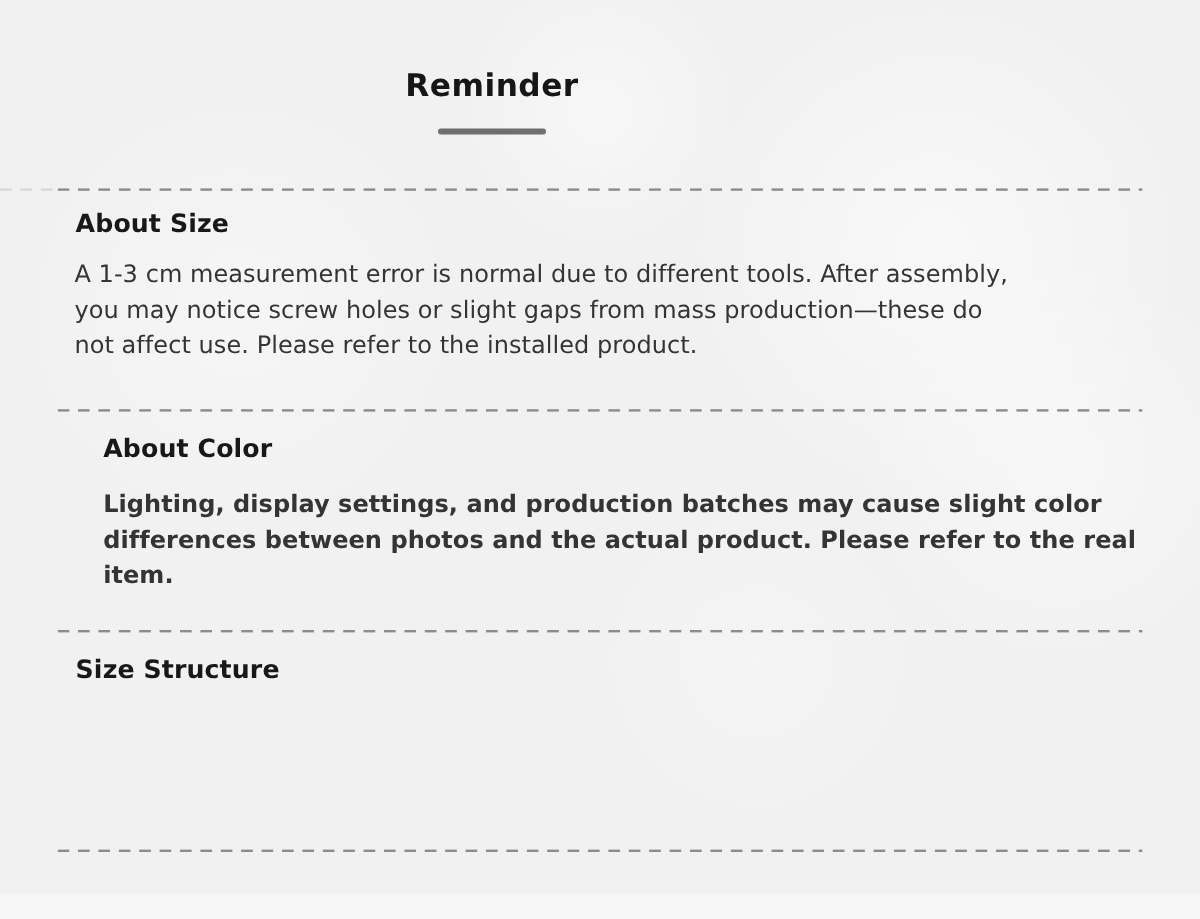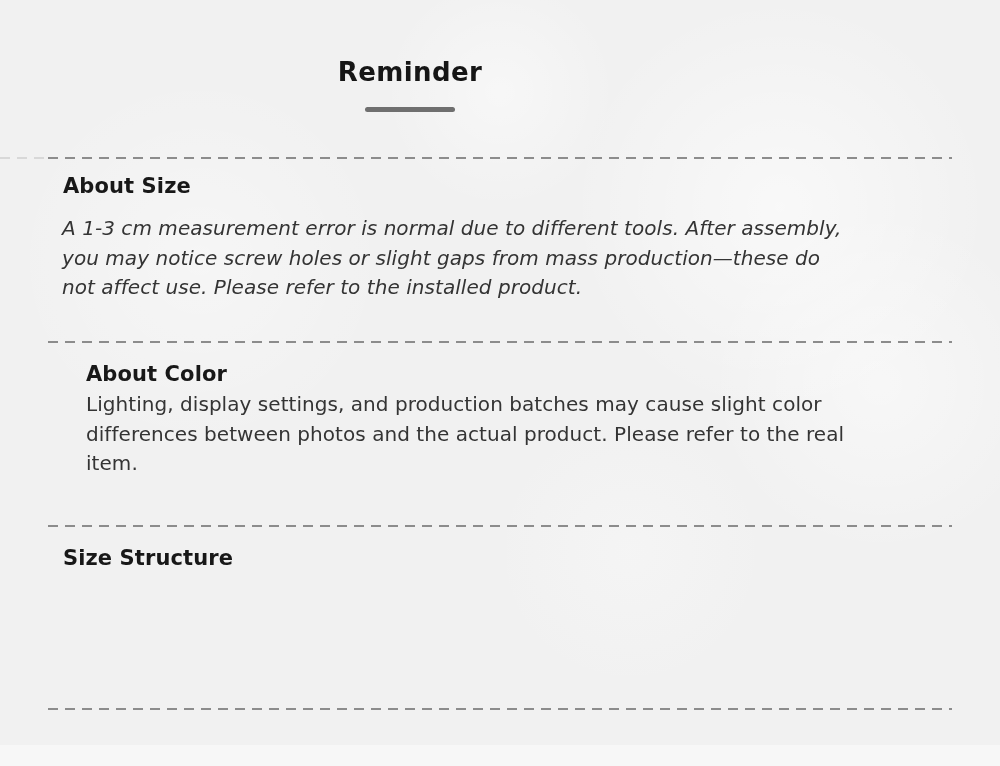--- a/index.html
+++ b/index.html
@@ -123,22 +123,22 @@
   .section-body {
     display: block;
     margin: 16px 0 0 62px;
     width: 890px;
     font-size: 20px;
     line-height: 29.5px;
     color: #343434;
     letter-spacing: 0.05px;
     white-space: pre-line;
   }
-  .section.s1 .section-body { margin-top: 14px; font-style: italic; }
-  .section.s2 .section-body { margin-top: 2px; }
+  .section.s1 .section-body { margin-top: 14px; }
+  .section.s2 .section-body { margin-top: 18px; font-weight: bold; }
   .section.s3 .section-body { margin-top: 19px; }
 </style>
 </head>
 <body>
 
 <div class="page">
 
   <div class="bg-wash"></div>
   <div class="bottom-band"></div>
 

